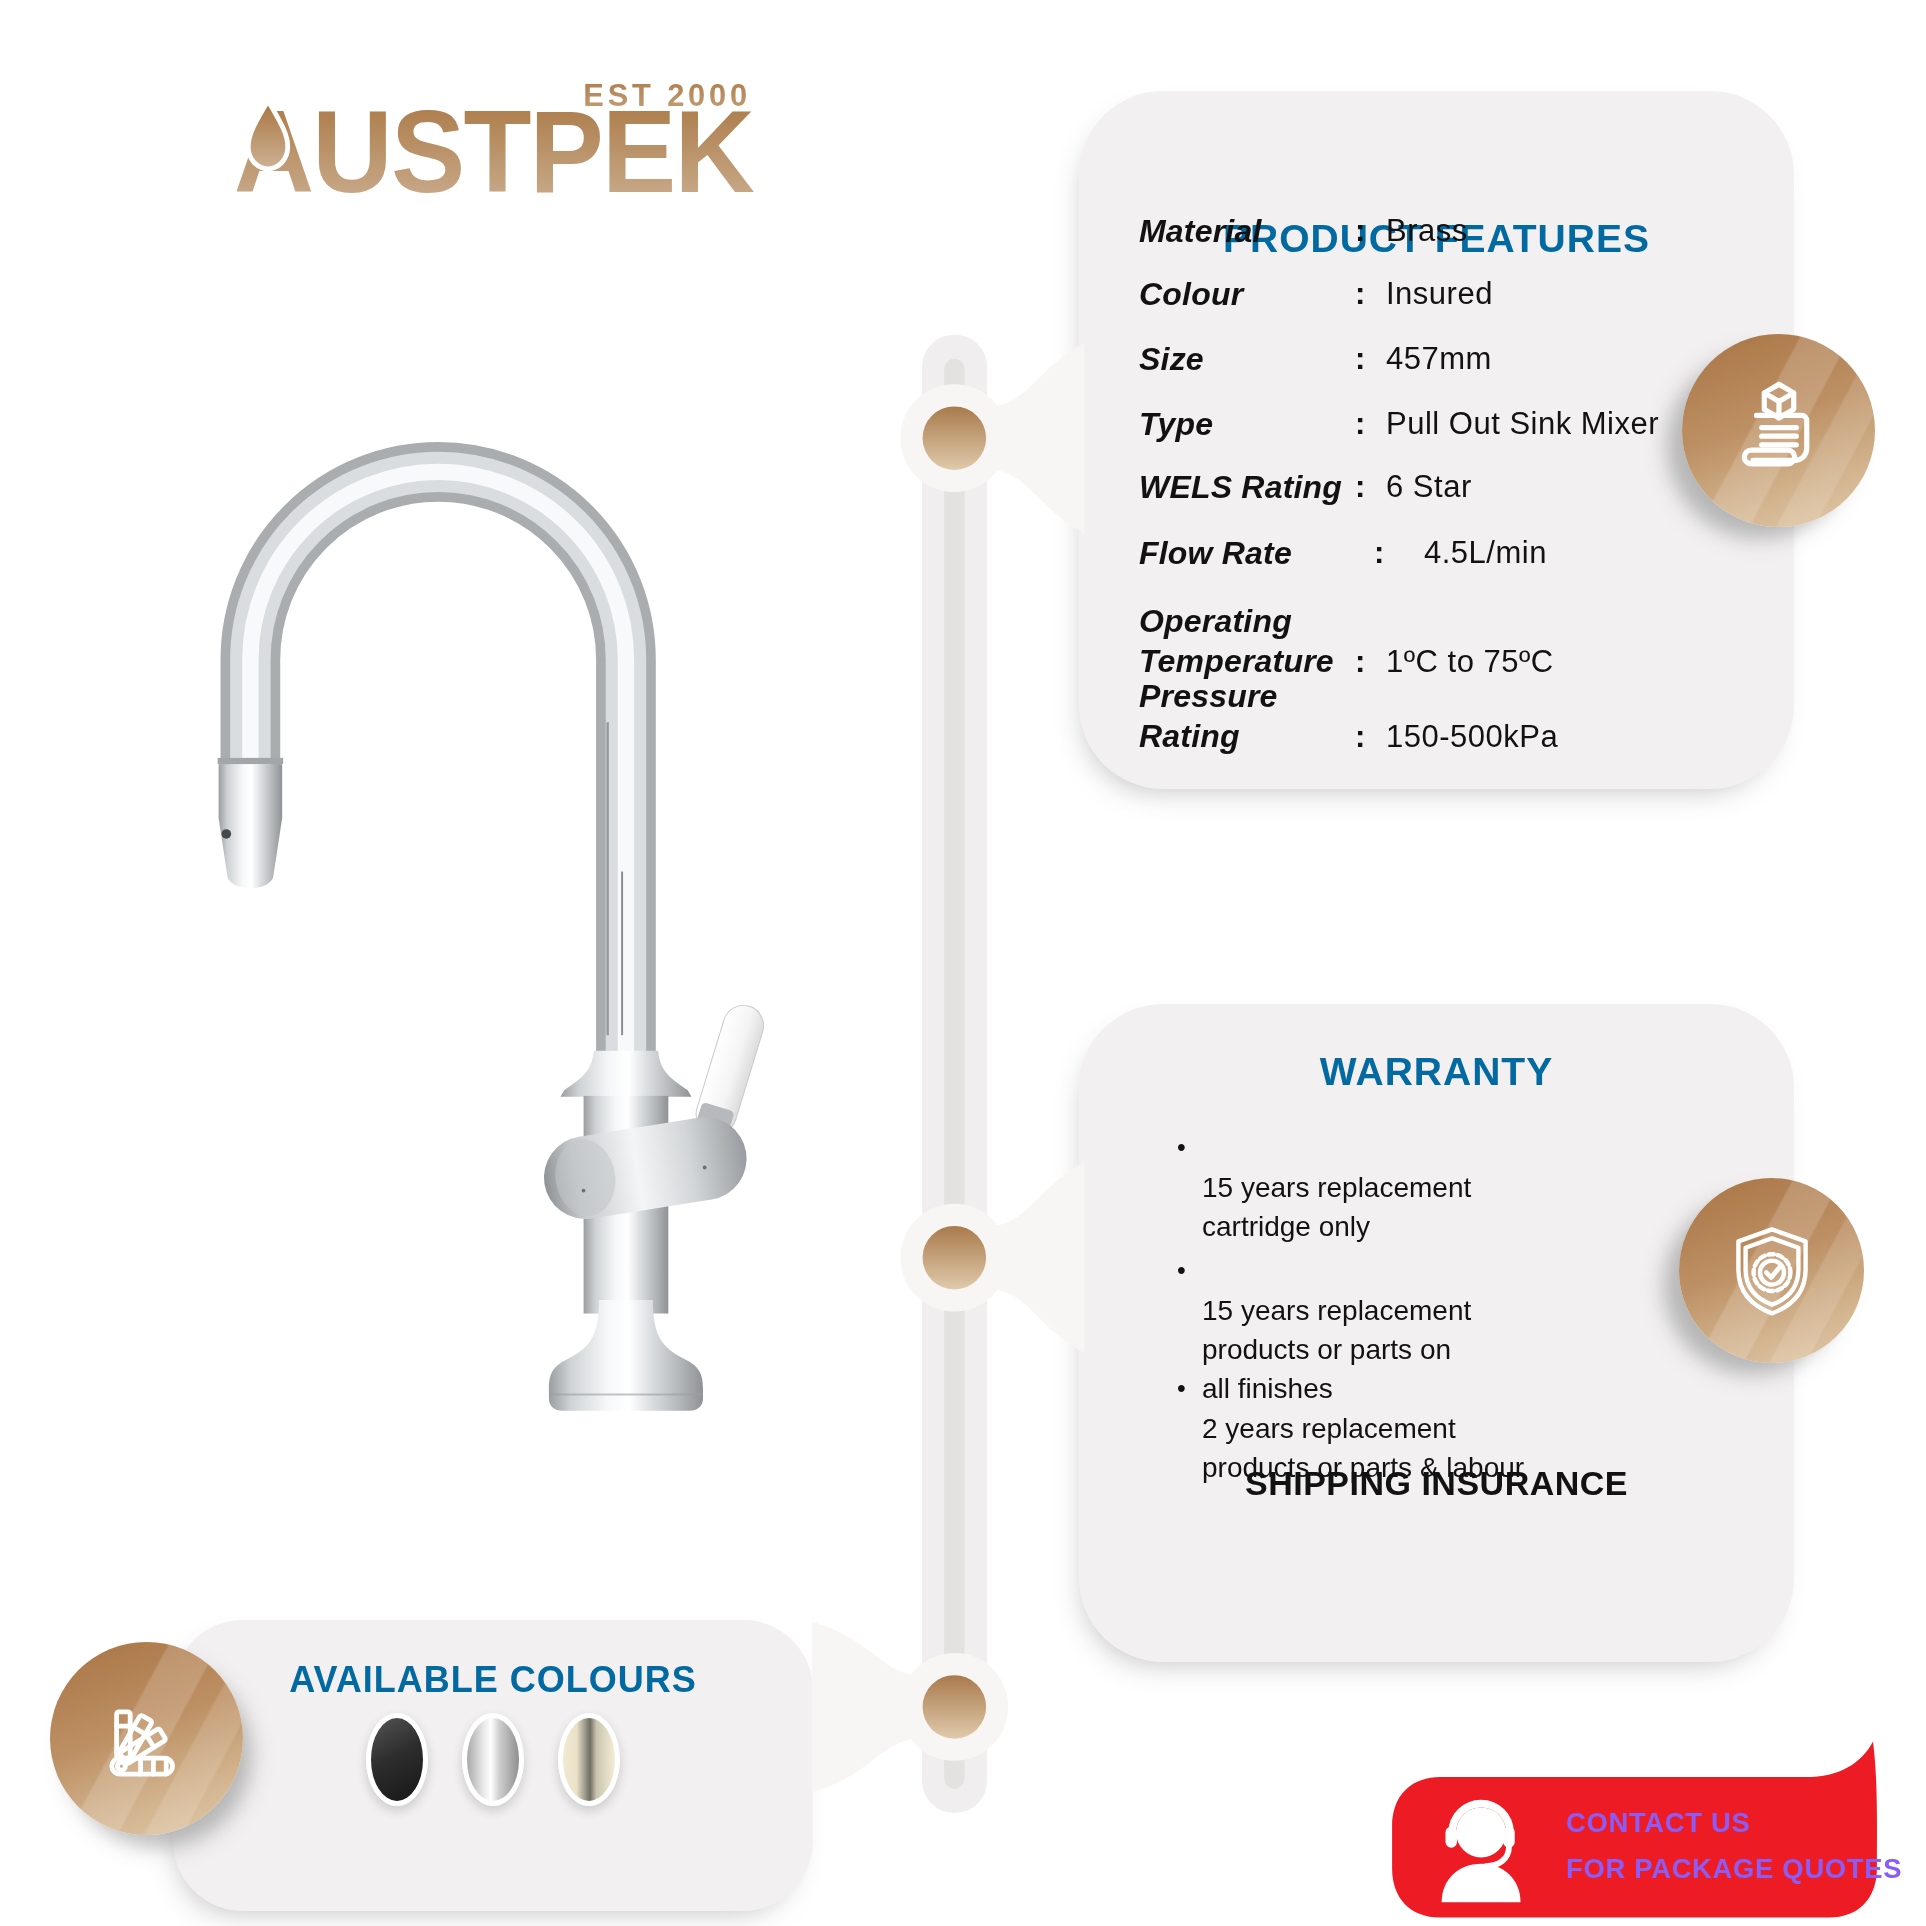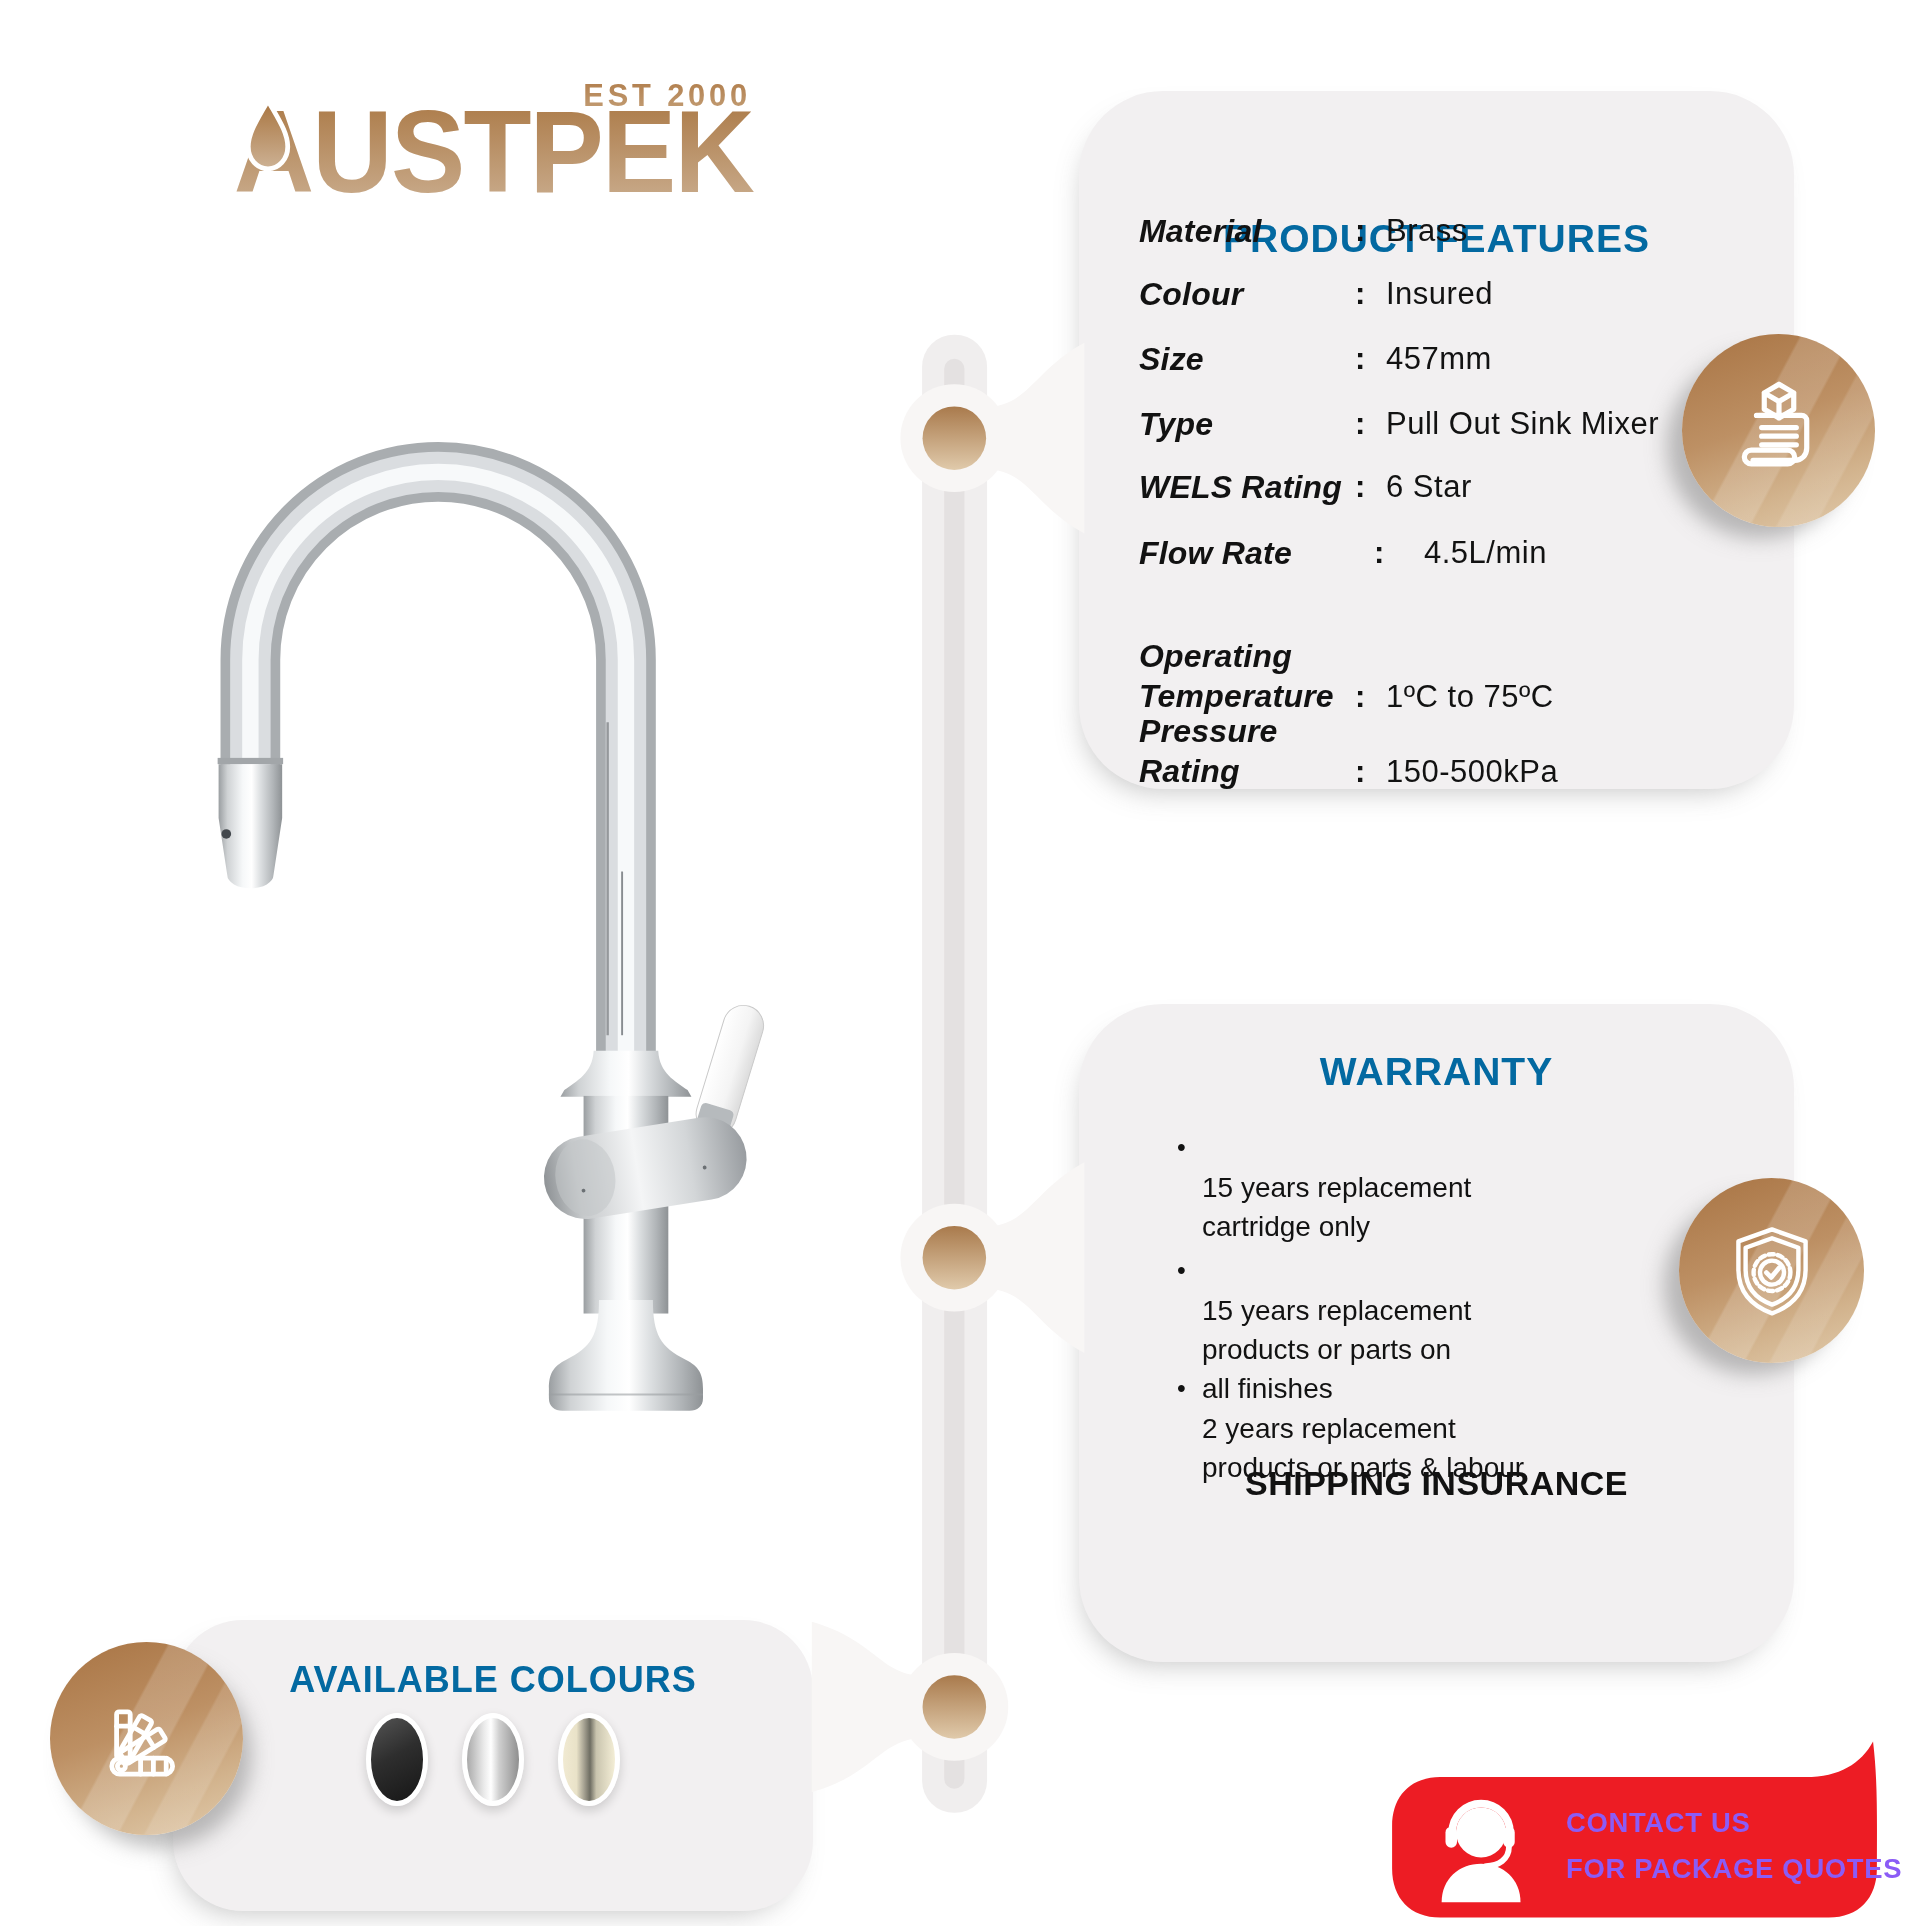--- a/index.html
+++ b/index.html
@@ -10,21 +10,21 @@
   .panel{position:absolute;background:#f2f0f1;box-shadow:-6.7px 14.4px 29px -13.5px rgba(120,120,120,.45);}
   .panel.features{left:1079px;top:91px;width:715px;height:698px;border-radius:84px;}
   .panel.warranty{left:1079px;top:1004px;width:715px;height:658px;border-radius:84px;}
   .panel.colours{left:173px;top:1620px;width:640px;height:291px;border-radius:70px;}
   .panel-title{position:absolute;width:100%;text-align:center;font-weight:700;font-size:39px;letter-spacing:1px;color:#0369a1;}
   
   .frow{position:absolute;left:1139px;width:636px;display:flex;line-height:40px;font-size:31px;}
   .flabel{font-weight:700;width:216px;font-size:32px;letter-spacing:0.2px;font-style:italic;}
   .fcolon{width:31px;font-weight:700;}
   .fvalue{flex:1;font-weight:400;letter-spacing:0.5px;white-space:nowrap;}
-  .frow.two{display:block;height:81px;margin-top:35px;}
+  .frow.two{display:block;height:81px;}
   .frow.two .flabel{white-space:pre-line;display:block;width:auto;}
   .frow.two .fcolon{position:absolute;left:216px;bottom:0;}
   .frow.two .fvalue{position:absolute;left:247px;bottom:0;}
   
   .witem{position:absolute;left:1202px;width:472px;font-size:28px;line-height:39px;white-space:pre-line;}
   .witem .bullet{position:absolute;left:-25px;top:-1px;font-size:25px;}
   .shipping-title{position:absolute;left:1079px;width:715px;text-align:center;font-size:34px;font-weight:700;letter-spacing:0.5px;}
   .shipping-value{position:absolute;left:1079px;width:715px;text-align:center;font-size:29px;}
   
   .bronze-circle{position:absolute;border-radius:50%;

